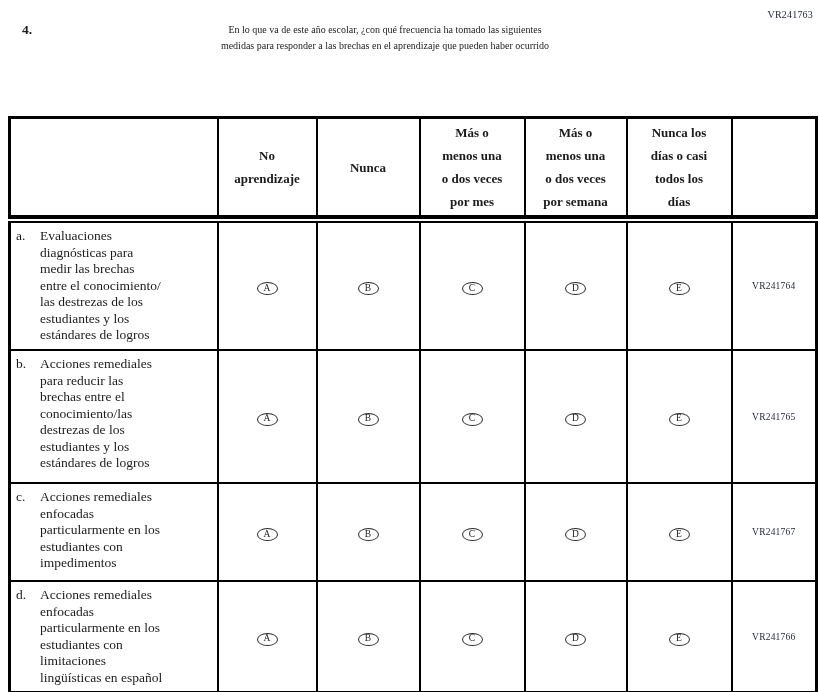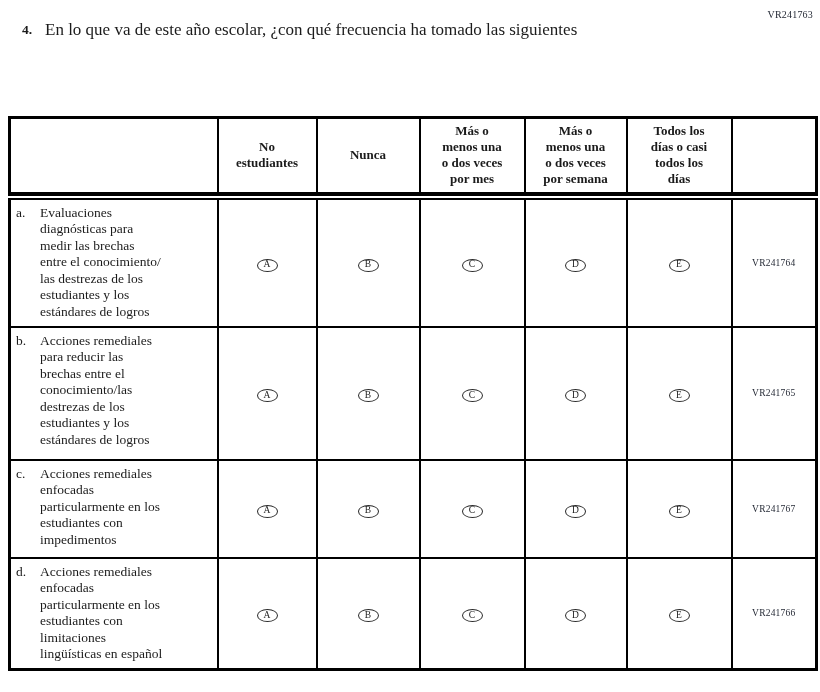--- a/index.html
+++ b/index.html
@@ -30,23 +30,24 @@
     display: flex;
   }
   .q-number {
     font-weight: bold;
     font-size: 13.5px;
     line-height: 16px;
     width: 23px;
     flex: 0 0 23px;
   }
   .q-text {
-    font-size: 17px;
+    font-size: 10px;
     line-height: 16px;
     width: 680px;
+    text-align: center;
   }
   .q-text .bold { font-weight: bold; }
 
   .table-wrap {
     position: absolute;
     top: 116px;
     left: 8px;
   }
   table.answer-grid {
     border-collapse: collapse;
@@ -56,21 +57,21 @@
   }
   table.answer-grid th,
   table.answer-grid td {
     border: 2px solid #000;
   }
   thead th {
     height: 75px;
     border-bottom: 1px solid #000;
     font-weight: bold;
     font-size: 13px;
-    line-height: 16px;
+    line-height: 23px;
     text-align: center;
     vertical-align: middle;
     white-space: pre-line;
     padding: 2px;
   }
   tr.rule-spacer td {
     height: 4px;
     padding: 0;
     border-top: 1px solid #000;
     border-bottom: 6px double #000;
@@ -115,49 +116,50 @@
 </style>
 </head>
 <body>
 
 <div class="form-code-top">VR241763</div>
 
 <div class="question">
   <div class="q-number">4.</div>
   <div class="q-text">
     <div>En lo que va de este año escolar, ¿con qué frecuencia ha tomado las siguientes</div>
+    <div>medidas para responder a las brechas en el aprendizaje que pueden haber ocurrido</div>
   </div>
 </div>
 
 <div class="table-wrap">
   <table class="answer-grid">
     <colgroup>
       <col style="width:208px">
       <col style="width:99px">
       <col style="width:103px">
       <col style="width:105px">
       <col style="width:102px">
       <col style="width:105px">
       <col style="width:85px">
     </colgroup>
     <thead>
       <tr>
         <th></th>
         <th>No
-estudiantes</th>
+aprendizaje</th>
         <th>Nunca</th>
         <th>Más o
 menos una
 o dos veces
 por mes</th>
         <th>Más o
 menos una
 o dos veces
 por semana</th>
-        <th>Todos los
+        <th>Nunca los
 días o casi
 todos los
 días</th>
         <th></th>
       </tr>
     </thead>
     <tbody>
       <tr class="rule-spacer">
         <td></td>
           <td></td>

